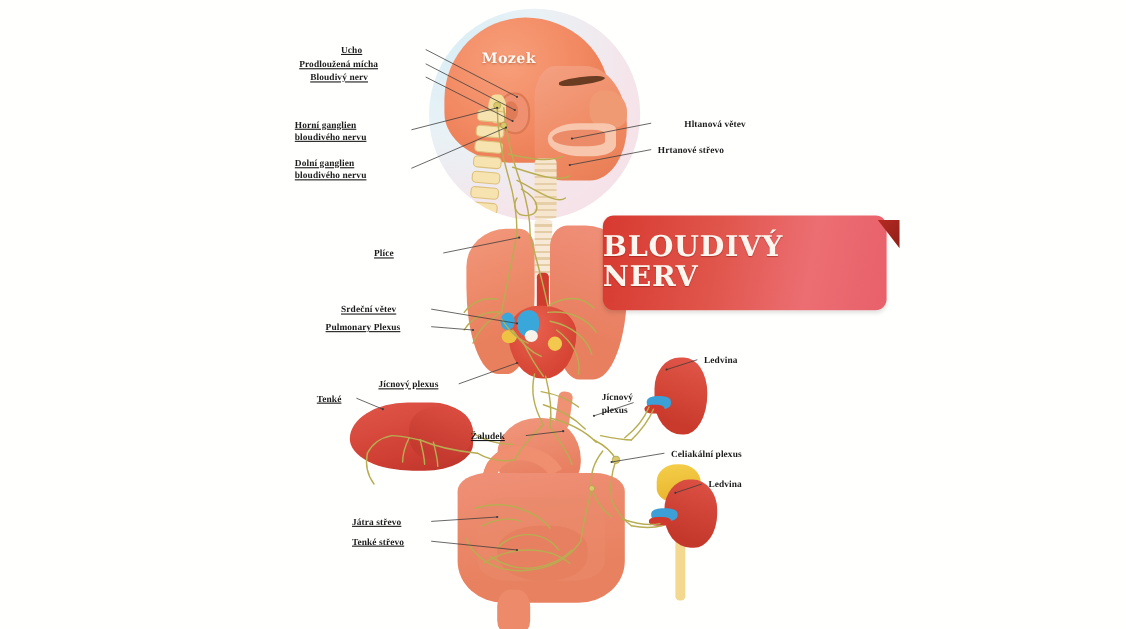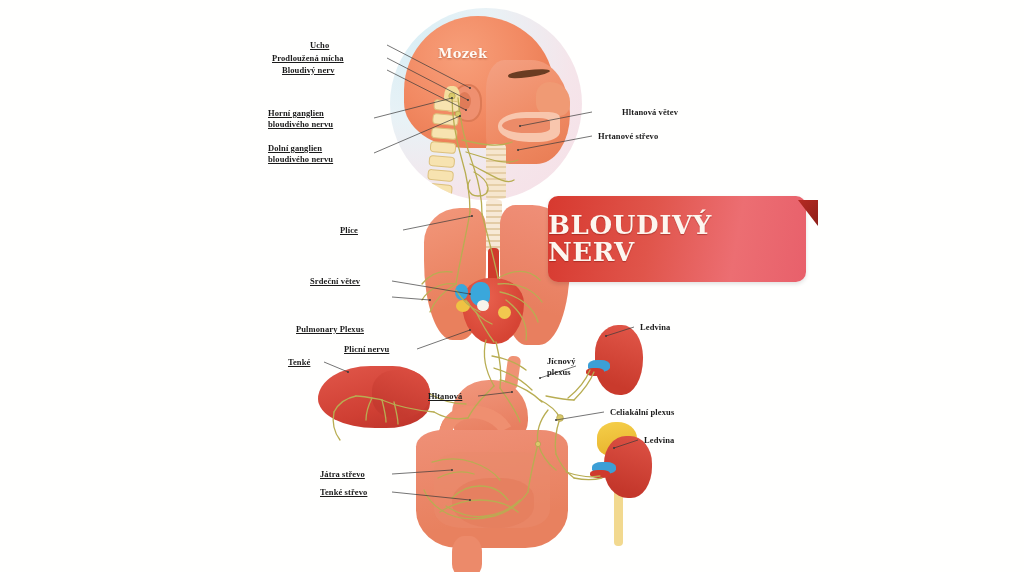--- a/index.html
+++ b/index.html
@@ -576,27 +576,27 @@
 
   <div class="label r" style="left:268px; top:143px; width:106px;">
     <div>Dolní ganglien</div>
     <div>bloudivého nervu</div>
   </div>
 
   <div class="label r" style="left:340px; top:225px; width:60px;">Plíce</div>
 
   <div class="label r" style="left:310px; top:276px; width:79px;">Srdeční větev</div>
 
-  <div class="label r" style="left:296px; top:292px; width:93px;margin-top:32px;">Pulmonary Plexus</div>
-
-  <div class="label r" style="left:344px; top:344px; width:70px;">Plicní nervu</div>
+  <div class="label r" style="left:296px; top:292px; width:93px;">Pulmonary Plexus</div>
+
+  <div class="label r" style="left:344px; top:344px; width:70px;">Jícnový plexus</div>
 
   <div class="label r" style="left:288px; top:357px; width:33px;">Tenké</div>
 
-  <div class="label r" style="left:428px; top:391px; width:46px;">Hltanová</div>
+  <div class="label r" style="left:428px; top:391px; width:46px;">Žaludek</div>
 
   <div class="label r" style="left:320px; top:469px; width:68px;">Játra střevo</div>
 
   <div class="label r" style="left:320px; top:487px; width:68px;">Tenké střevo</div>
 
   <div class="label l" style="left:598px; top:107px; width:80px;text-align:right;">Hltanová větev</div>
 
   <div class="label l" style="left:598px; top:131px; width:80px;">Hrtanové střevo</div>
 
   <div class="label l" style="left:640px; top:322px; width:60px;">Ledvina</div>

